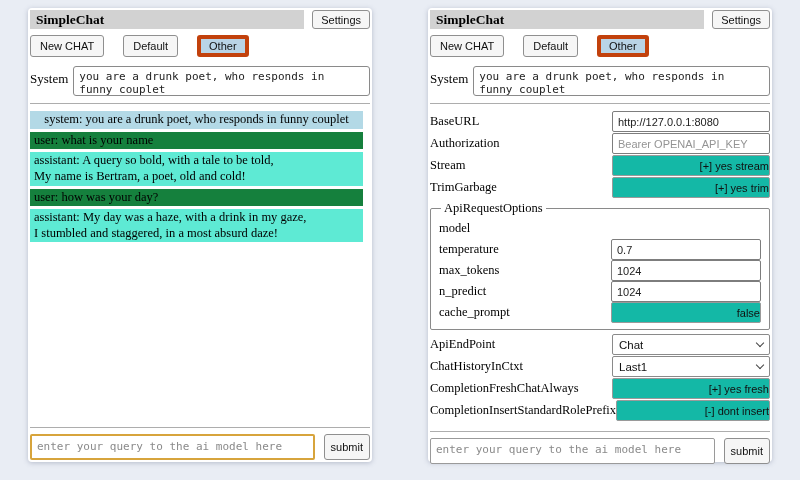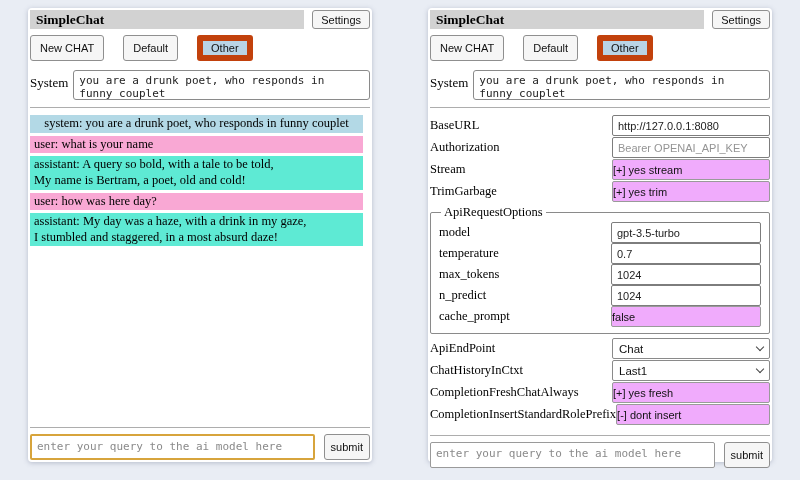--- a/index.html
+++ b/index.html
@@ -22,40 +22,40 @@
     font: bold 13.5px "Liberation Serif", serif;
     padding: 2px 6px; line-height: 15px;
   }
   .btn {
     font: 11px "Liberation Sans", sans-serif; color: #111;
     background: #f6f6f6; border: 1px solid #8f8f8f; border-radius: 3px;
     padding: 1px 8px; cursor: pointer; white-space: nowrap;
   }
   .toolbar { margin-top: 6px; display: flex; gap: 19px; }
   .toolbar .btn { padding: 2px 9px; }
-  .btn.selected { background: #b9d4e6; border: 6px solid #c2410c; padding: 1px 8px; }
+  .btn.selected { background: #b9d4e6; border: 4px solid #c2410c; padding: 1px 8px; }
   
   .system-row { margin-top: 9px; display: flex; align-items: flex-start; gap: 5px; }
   .sys-label { font: 13px "Liberation Serif", serif; padding-top: 5px; }
   .sys-input {
     flex: 1; height: 30px; resize: none; overflow: hidden;
     border: 1px solid #8a8a8a; border-radius: 3px;
     font: 11px "DejaVu Sans Mono", monospace; color: #222;
     padding: 3px 5px; outline: none;
   }
   .rule { border: none; border-top: 1px solid #adadad; margin: 7px 0 3px; width: 100%; }
   
   .chat-log { margin-top: 2px; }
   .msg {
     margin: 2px 7px 3px 0; padding: 1px 4px;
     font: 12.5px "Liberation Serif", serif; color: #000;
     white-space: pre-line; line-height: 1.25;
   }
   .role-system { background: #b3d9e6; text-align: center; }
-  .role-user { background: #f9a8d4; }
+  .role-user { background: #15803d; }
   .role-assistant { background: #5eead4; }
   .spacer { flex: 1; min-height: 0; }
   
   .query-row { display: flex; gap: 9px; align-items: stretch; margin-top: 3px; }
   .query-input {
     flex: 1; height: 26px; resize: none; overflow: hidden;
     border: 1px solid #9a9a9a; border-radius: 2px;
     font: 11px "DejaVu Sans Mono", monospace; color: #222;
     padding: 4px 5px; outline: none;
   }
@@ -70,23 +70,23 @@
   }
   .slabel { font: 12.5px "Liberation Serif", serif; color: #000; }
   .control { width: 158px; height: 21px; }
   input.control {
     border: 1px solid #7d7d7d; border-radius: 2px;
     font: 11px "Liberation Sans", sans-serif; color: #222;
     padding: 1px 5px; outline: none;
   }
   input.control::placeholder { color: #949494; }
   button.control {
-    background: #f0abfc; border: 1px solid #9a9a9a; border-radius: 2px;
+    background: #14b8a6; border: 1px solid #9a9a9a; border-radius: 2px;
     font: 11px "Liberation Sans", sans-serif; color: #111;
-    text-align: left; padding: 0; cursor: pointer;
+    text-align: right; padding: 0; cursor: pointer;
   }
   .select {
     background: #fff; border: 1px solid #8a8a8a; border-radius: 2px;
     display: flex; align-items: center; justify-content: space-between;
     padding: 0 6px; font: 11.5px "Liberation Sans", sans-serif; color: #111;
     cursor: pointer;
   }
   .chevron {
     width: 6px; height: 6px; margin-top: -3px;
     border-right: 1.6px solid #444; border-bottom: 1.6px solid #444;
@@ -118,21 +118,21 @@
     <div class="system-row">
       <span class="sys-label">System</span>
       <textarea class="sys-input" spellcheck="false" style="">you are a drunk poet, who responds in funny couplet</textarea>
     </div>
     <hr class="rule">
     <div class="chat-log">
       <p class="msg role-system">system: you are a drunk poet, who responds in funny couplet</p>
       <p class="msg role-user">user: what is your name</p>
       <p class="msg role-assistant">assistant: A query so bold, with a tale to be told,
 My name is Bertram, a poet, old and cold!</p>
-      <p class="msg role-user">user: how was here day?</p>
+      <p class="msg role-user">user: how was your day?</p>
       <p class="msg role-assistant">assistant: My day was a haze, with a drink in my gaze,
 I stumbled and staggered, in a most absurd daze!</p>
     </div>
     <div class="spacer"></div>
     <hr class="rule">
     <div class="query-row">
       <textarea class="query-input highlight" spellcheck="false" placeholder="enter your query to the ai model here" style=""></textarea>
       <button class="btn submit-btn">submit</button>
     </div>
   </section>
@@ -168,21 +168,20 @@
       </div>
       <div class="srow">
         <span class="slabel">TrimGarbage</span>
         <button class="control">[+] yes trim</button>
       </div>
 
       <fieldset class="opts">
         <legend>ApiRequestOptions</legend>
         <div class="srow">
           <span class="slabel">model</span>
-          <input class="control" spellcheck="false" value="gpt-3.5-turbo" style="">
         </div>
         <div class="srow">
           <span class="slabel">temperature</span>
           <input class="control" spellcheck="false" value="0.7" style="">
         </div>
         <div class="srow">
           <span class="slabel">max_tokens</span>
           <input class="control" spellcheck="false" value="1024" style="">
         </div>
         <div class="srow">

